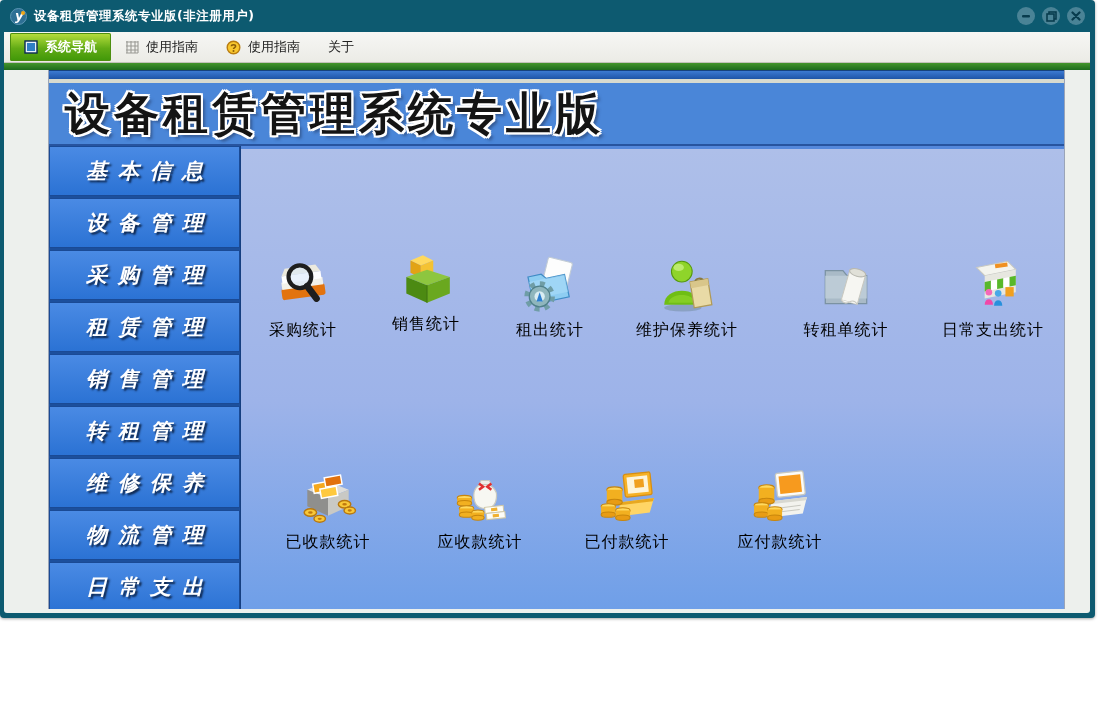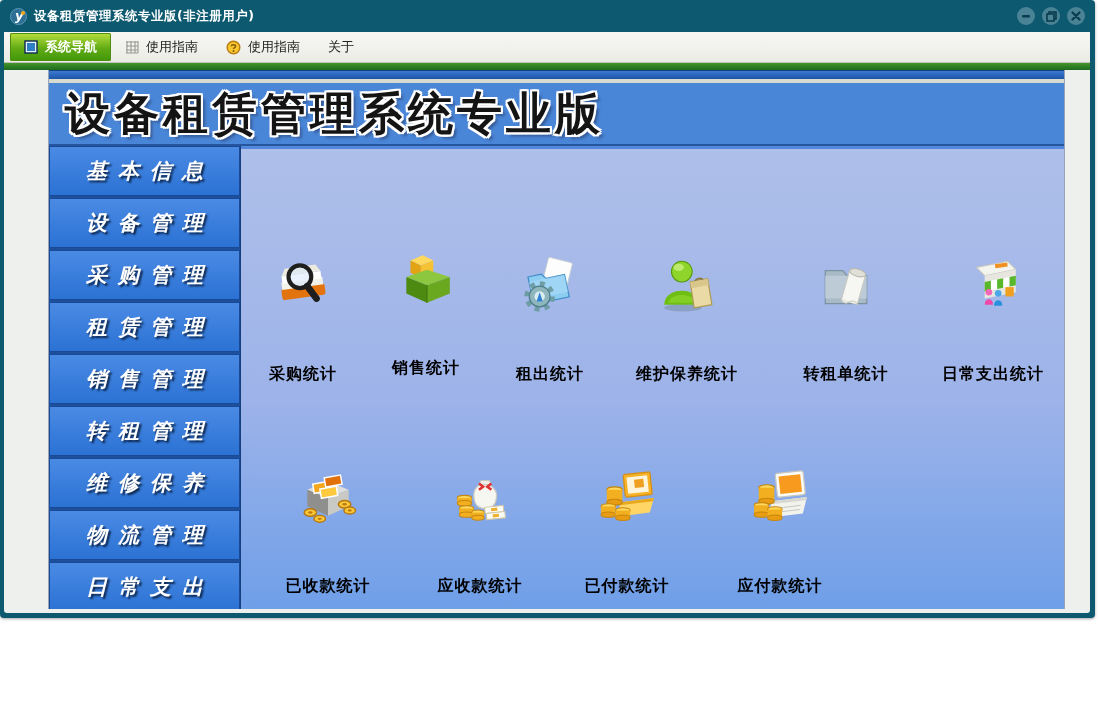--- a/index.html
+++ b/index.html
@@ -56,21 +56,21 @@
     border:1px solid #1a4a95; display:flex; align-items:center; justify-content:center; cursor:pointer; }
   .side-btn span { color:#fff; font-size:21px; font-weight:bold; letter-spacing:11px; padding-left:11px;
     text-shadow:2px 2px 2px rgba(8,25,55,.9); white-space:nowrap;font-style:italic; }
 
   
   .main { flex:1; position:relative; border-top:3px solid #5488dc;
     background:linear-gradient(#aebfe9, #9db3e9 55%, #6f9fe8); overflow:hidden; }
   .shortcut { position:absolute; width:150px; display:flex; flex-direction:column; align-items:center;
     gap:7px; cursor:pointer; }
   .shortcut svg { width:58px; height:58px; display:block; }
-  .shortcut .lbl { font-size:16px; font-weight:bold; color:#000; letter-spacing:1px; white-space:nowrap;margin-top:44px; }
+  .shortcut .lbl { font-size:16px; font-weight:normal; color:#000; letter-spacing:1px; white-space:nowrap; }
 </style>
 </head>
 <body>
 
 <div class="app-window">
 
   <div class="titlebar">
     <div class="app-logo">
         <span>y</span>
         <i></i>

